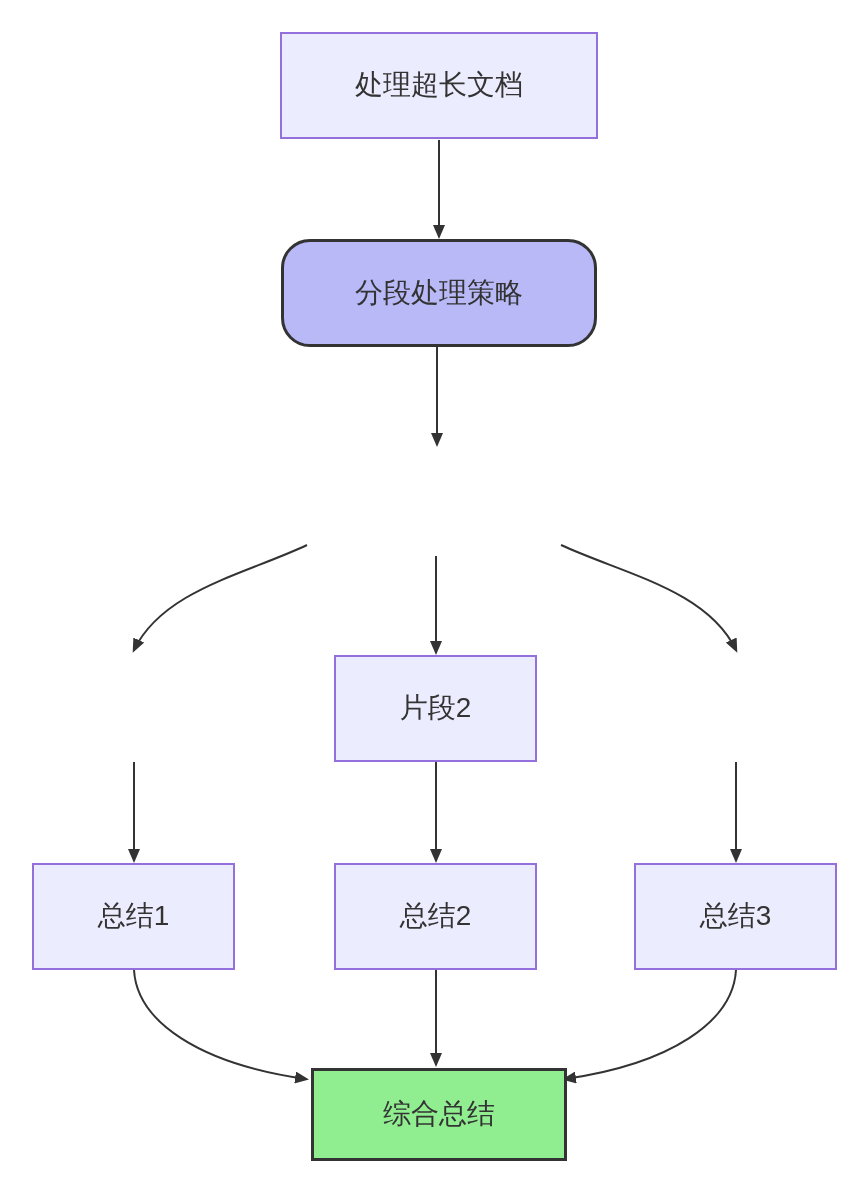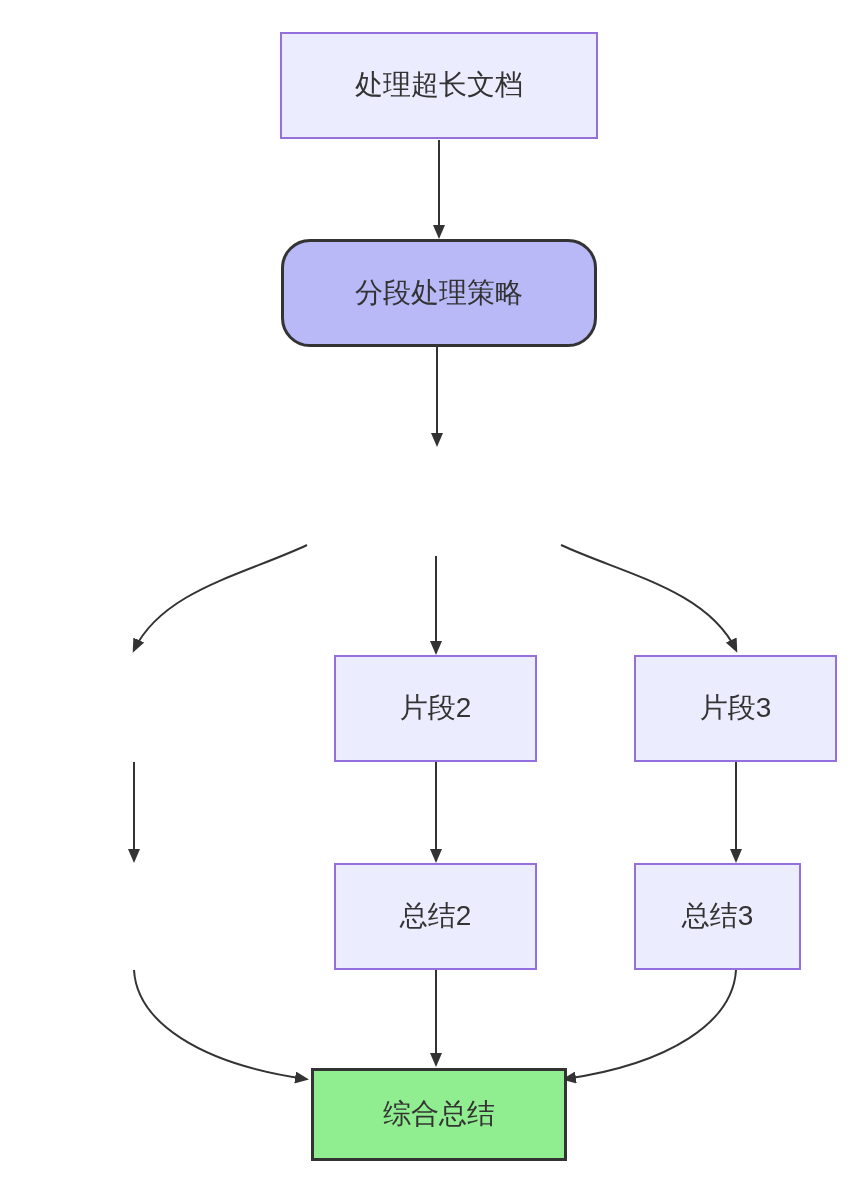--- a/index.html
+++ b/index.html
@@ -46,21 +46,21 @@
 
   
   .n-title    { left: 280px; top: 32px;   width: 318px; height: 107px; }
   .n-strategy { left: 281px; top: 239px;  width: 316px; height: 108px; border-radius: 29px; }
   .n-doc      { left: 313px; top: 447px;  width: 247px; height: 109px; }
   .n-frag1    { left: 32px;  top: 655px;  width: 203px; height: 107px; }
   .n-frag2    { left: 334px; top: 655px;  width: 203px; height: 107px; }
   .n-frag3    { left: 634px; top: 655px;  width: 203px; height: 107px; }
   .n-sum1     { left: 32px;  top: 863px;  width: 203px; height: 107px; }
   .n-sum2     { left: 334px; top: 863px;  width: 203px; height: 107px; }
-  .n-sum3     { left: 634px; top: 863px;  width: 167px; height: 107px; }
+  .n-sum3     { left: 634px; top: 863px;  width: 203px; height: 107px; }
   .n-final    { left: 311px; top: 1068px; width: 256px; height: 93px; }
 </style>
 </head>
 <body>
 
 <div class="diagram">
 
   <svg class="edges" width="852" height="1196" viewBox="0 0 852 1196" xmlns="http://www.w3.org/2000/svg">
     <defs>
       <marker id="arrowhead" viewBox="0 0 14 12" refX="11" refY="6" markerWidth="14" markerHeight="12" markerUnits="userSpaceOnUse" orient="auto">
@@ -87,24 +87,24 @@
   <div class="node node--emphasis n-strategy">
     <span>分段处理策略</span>
   </div>
 
 
 
   <div class="node n-frag2">
     <span>片段2</span>
   </div>
 
-  <div class="node n-frag3">
-    <span>片段3</span>
+
+  <div class="node n-sum1">
+    <span>总结1</span>
   </div>
-
 
   <div class="node n-sum2">
     <span>总结2</span>
   </div>
 
   <div class="node n-sum3">
     <span>总结3</span>
   </div>
 
   <div class="node node--result n-final">

